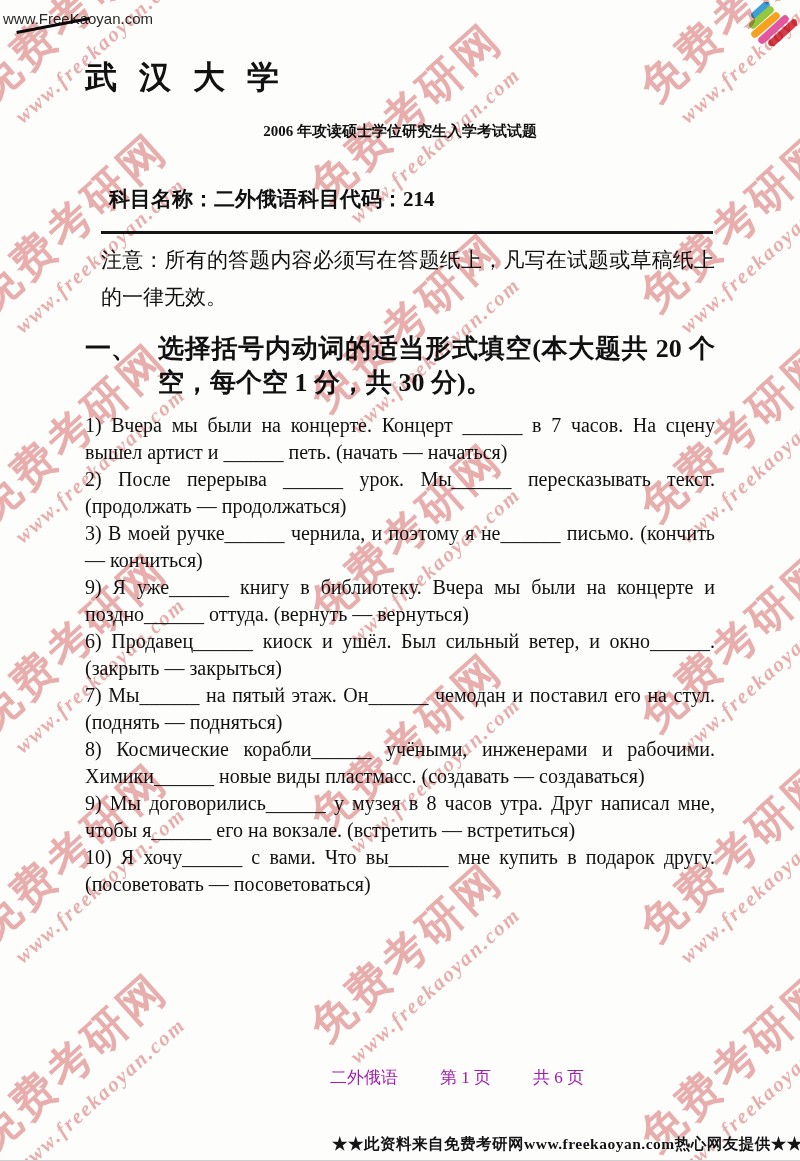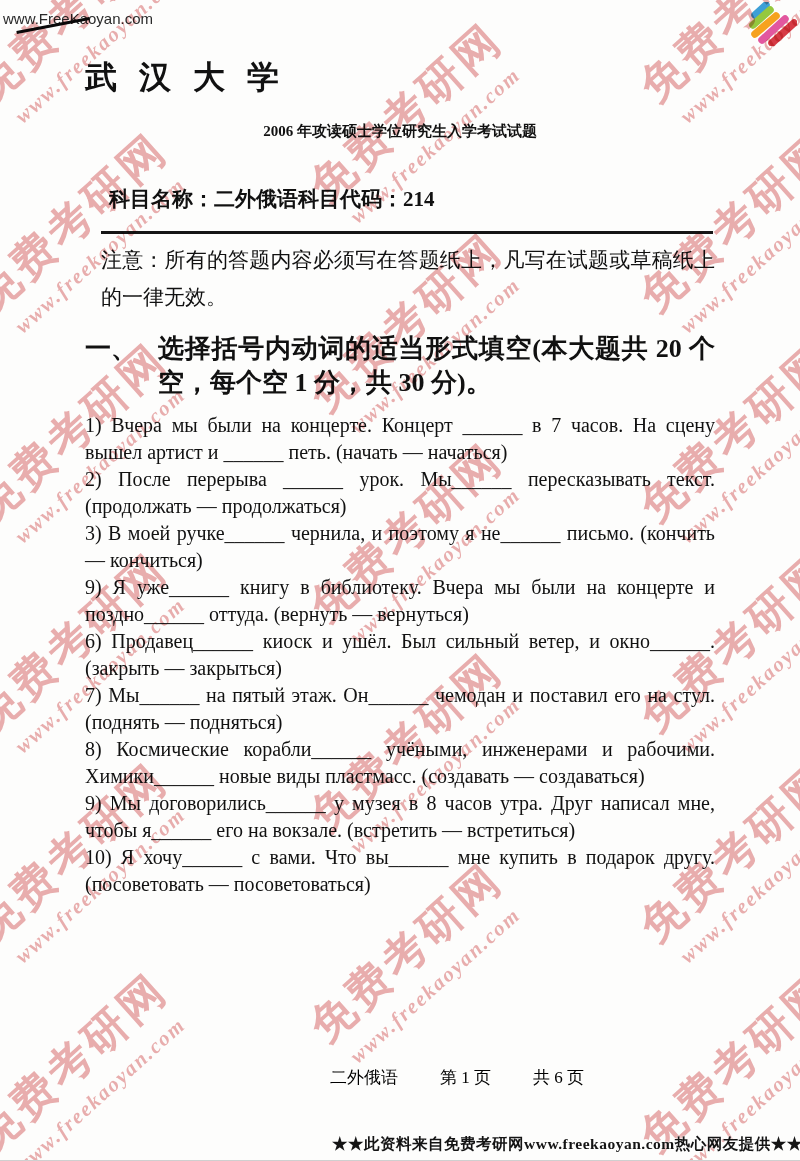--- a/index.html
+++ b/index.html
@@ -47,21 +47,21 @@
   .rule { margin:18px 0 0 16px; width:612px; border:none; border-top:3px solid #151515; }
   .notice { margin-top:8px; font-size:21px; line-height:37px; text-align:justify;margin-left:16px; }
   .section-heading { margin-top:16px; display:flex; font-size:26px; font-weight:700; line-height:34px; }
   .sec-num { width:73px; flex:none; }
   .sec-title { flex:1; text-align:justify; }
   .questions { margin-top:12px; }
   .questions p { font-size:20px; line-height:27px; text-align:justify; }
   
   .footer {
     position:absolute; left:330px; top:1066px; z-index:1;
-    display:flex; gap:42px; font-size:17px; color:#000000;
+    display:flex; gap:42px; font-size:17px; color:#a21caf;
   }
   .bottom-banner {
     position:absolute; left:332px; top:1134px; z-index:6;
     font-size:15.5px; font-weight:700; color:#141414; letter-spacing:.5px;
     text-shadow:0 0 2px #fff,0 0 2px #fff; white-space:nowrap;
   }
 </style>
 </head>
 <body>
 

